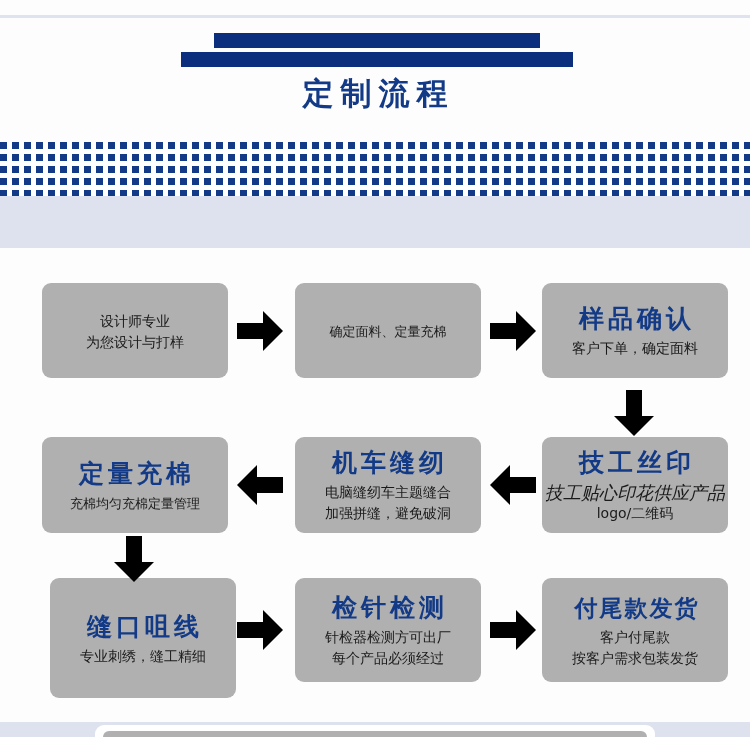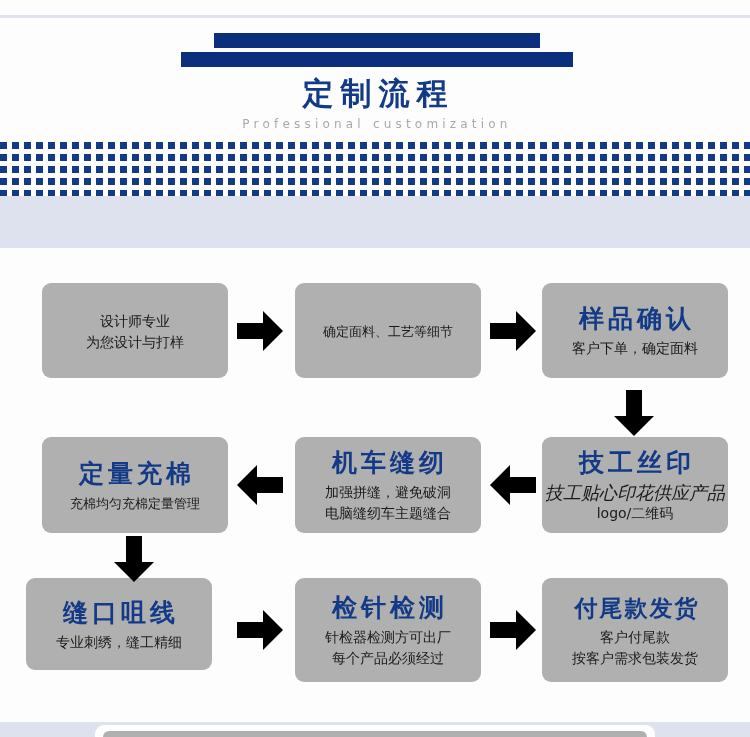--- a/index.html
+++ b/index.html
@@ -168,21 +168,20 @@
 </style>
 </head>
 <body>
 
 <div id="page">
 
   <div class="top-rule"></div>
   <div class="hdr-bar hdr-bar-1"></div>
   <div class="hdr-bar hdr-bar-2"></div>
   <div class="hdr-title">定制流程</div>
-  <div class="hdr-sub">Professional customization</div>
 
   <div class="dot-band">
     <div class="dot-band-inner" id="dot-grid">
         <div class="dot" style="left: 0px; top: 0px; background: rgb(18, 58, 134);"></div>
         <div class="dot" style="left: 12px; top: 0px; background: rgb(18, 58, 134);"></div>
         <div class="dot" style="left: 24px; top: 0px; background: rgb(18, 58, 134);"></div>
         <div class="dot" style="left: 36px; top: 0px; background: rgb(18, 58, 134);"></div>
         <div class="dot" style="left: 48px; top: 0px; background: rgb(18, 58, 134);"></div>
         <div class="dot" style="left: 60px; top: 0px; background: rgb(18, 58, 134);"></div>
         <div class="dot" style="left: 72px; top: 0px; background: rgb(18, 58, 134);"></div>
@@ -500,50 +499,50 @@
 
   <div id="flow-layer">
       <div class="flow-box" style="left: 42px; top: 283px; width: 186px; height: 95px; background: rgb(176, 176, 176);">
         <div class="flow-lines">
           <div class="flow-line">设计师专业</div>
           <div class="flow-line">为您设计与打样</div>
         </div>
       </div>
       <div class="flow-box" style="left: 295px; top: 283px; width: 186px; height: 95px; background: rgb(176, 176, 176);">
         <div class="flow-lines">
-          <div class="flow-line" style="font-size: 13px;">确定面料、工艺等细节</div>
+          <div class="flow-line" style="font-size: 13px;">确定面料、定量充棉</div>
         </div>
       </div>
       <div class="flow-box" style="left: 542px; top: 283px; width: 186px; height: 95px; background: rgb(176, 176, 176);">
         <div class="flow-title">样品确认</div>
         <div class="flow-lines">
           <div class="flow-line">客户下单，确定面料</div>
         </div>
       </div>
       <div class="flow-box" style="left: 542px; top: 437px; width: 186px; height: 96px; background: rgb(176, 176, 176);">
         <div class="flow-title">技工丝印</div>
         <div class="flow-lines">
           <div class="flow-line" style="font-size: 18px; font-style: italic;">技工贴心印花供应产品</div>
           <div class="flow-line">logo/二维码</div>
         </div>
       </div>
       <div class="flow-box" style="left: 295px; top: 437px; width: 186px; height: 96px; background: rgb(176, 176, 176);">
         <div class="flow-title">机车缝纫</div>
         <div class="flow-lines">
+          <div class="flow-line">电脑缝纫车主题缝合</div>
           <div class="flow-line">加强拼缝，避免破洞</div>
-          <div class="flow-line">电脑缝纫车主题缝合</div>
         </div>
       </div>
       <div class="flow-box" style="left: 42px; top: 437px; width: 186px; height: 96px; background: rgb(176, 176, 176);">
         <div class="flow-title">定量充棉</div>
         <div class="flow-lines">
           <div class="flow-line" style="font-size: 13px;">充棉均匀充棉定量管理</div>
         </div>
       </div>
-      <div class="flow-box" style="left: 26px; top: 578px; width: 186px; height: 92px; background: rgb(176, 176, 176);">
+      <div class="flow-box" style="left: 50px; top: 578px; width: 186px; height: 120px; background: rgb(176, 176, 176);">
         <div class="flow-title">缝口咀线</div>
         <div class="flow-lines">
           <div class="flow-line">专业刺绣，缝工精细</div>
         </div>
       </div>
       <div class="flow-box" style="left: 295px; top: 578px; width: 186px; height: 104px; background: rgb(176, 176, 176);">
         <div class="flow-title">检针检测</div>
         <div class="flow-lines">
           <div class="flow-line">针检器检测方可出厂</div>
           <div class="flow-line">每个产品必须经过</div>

